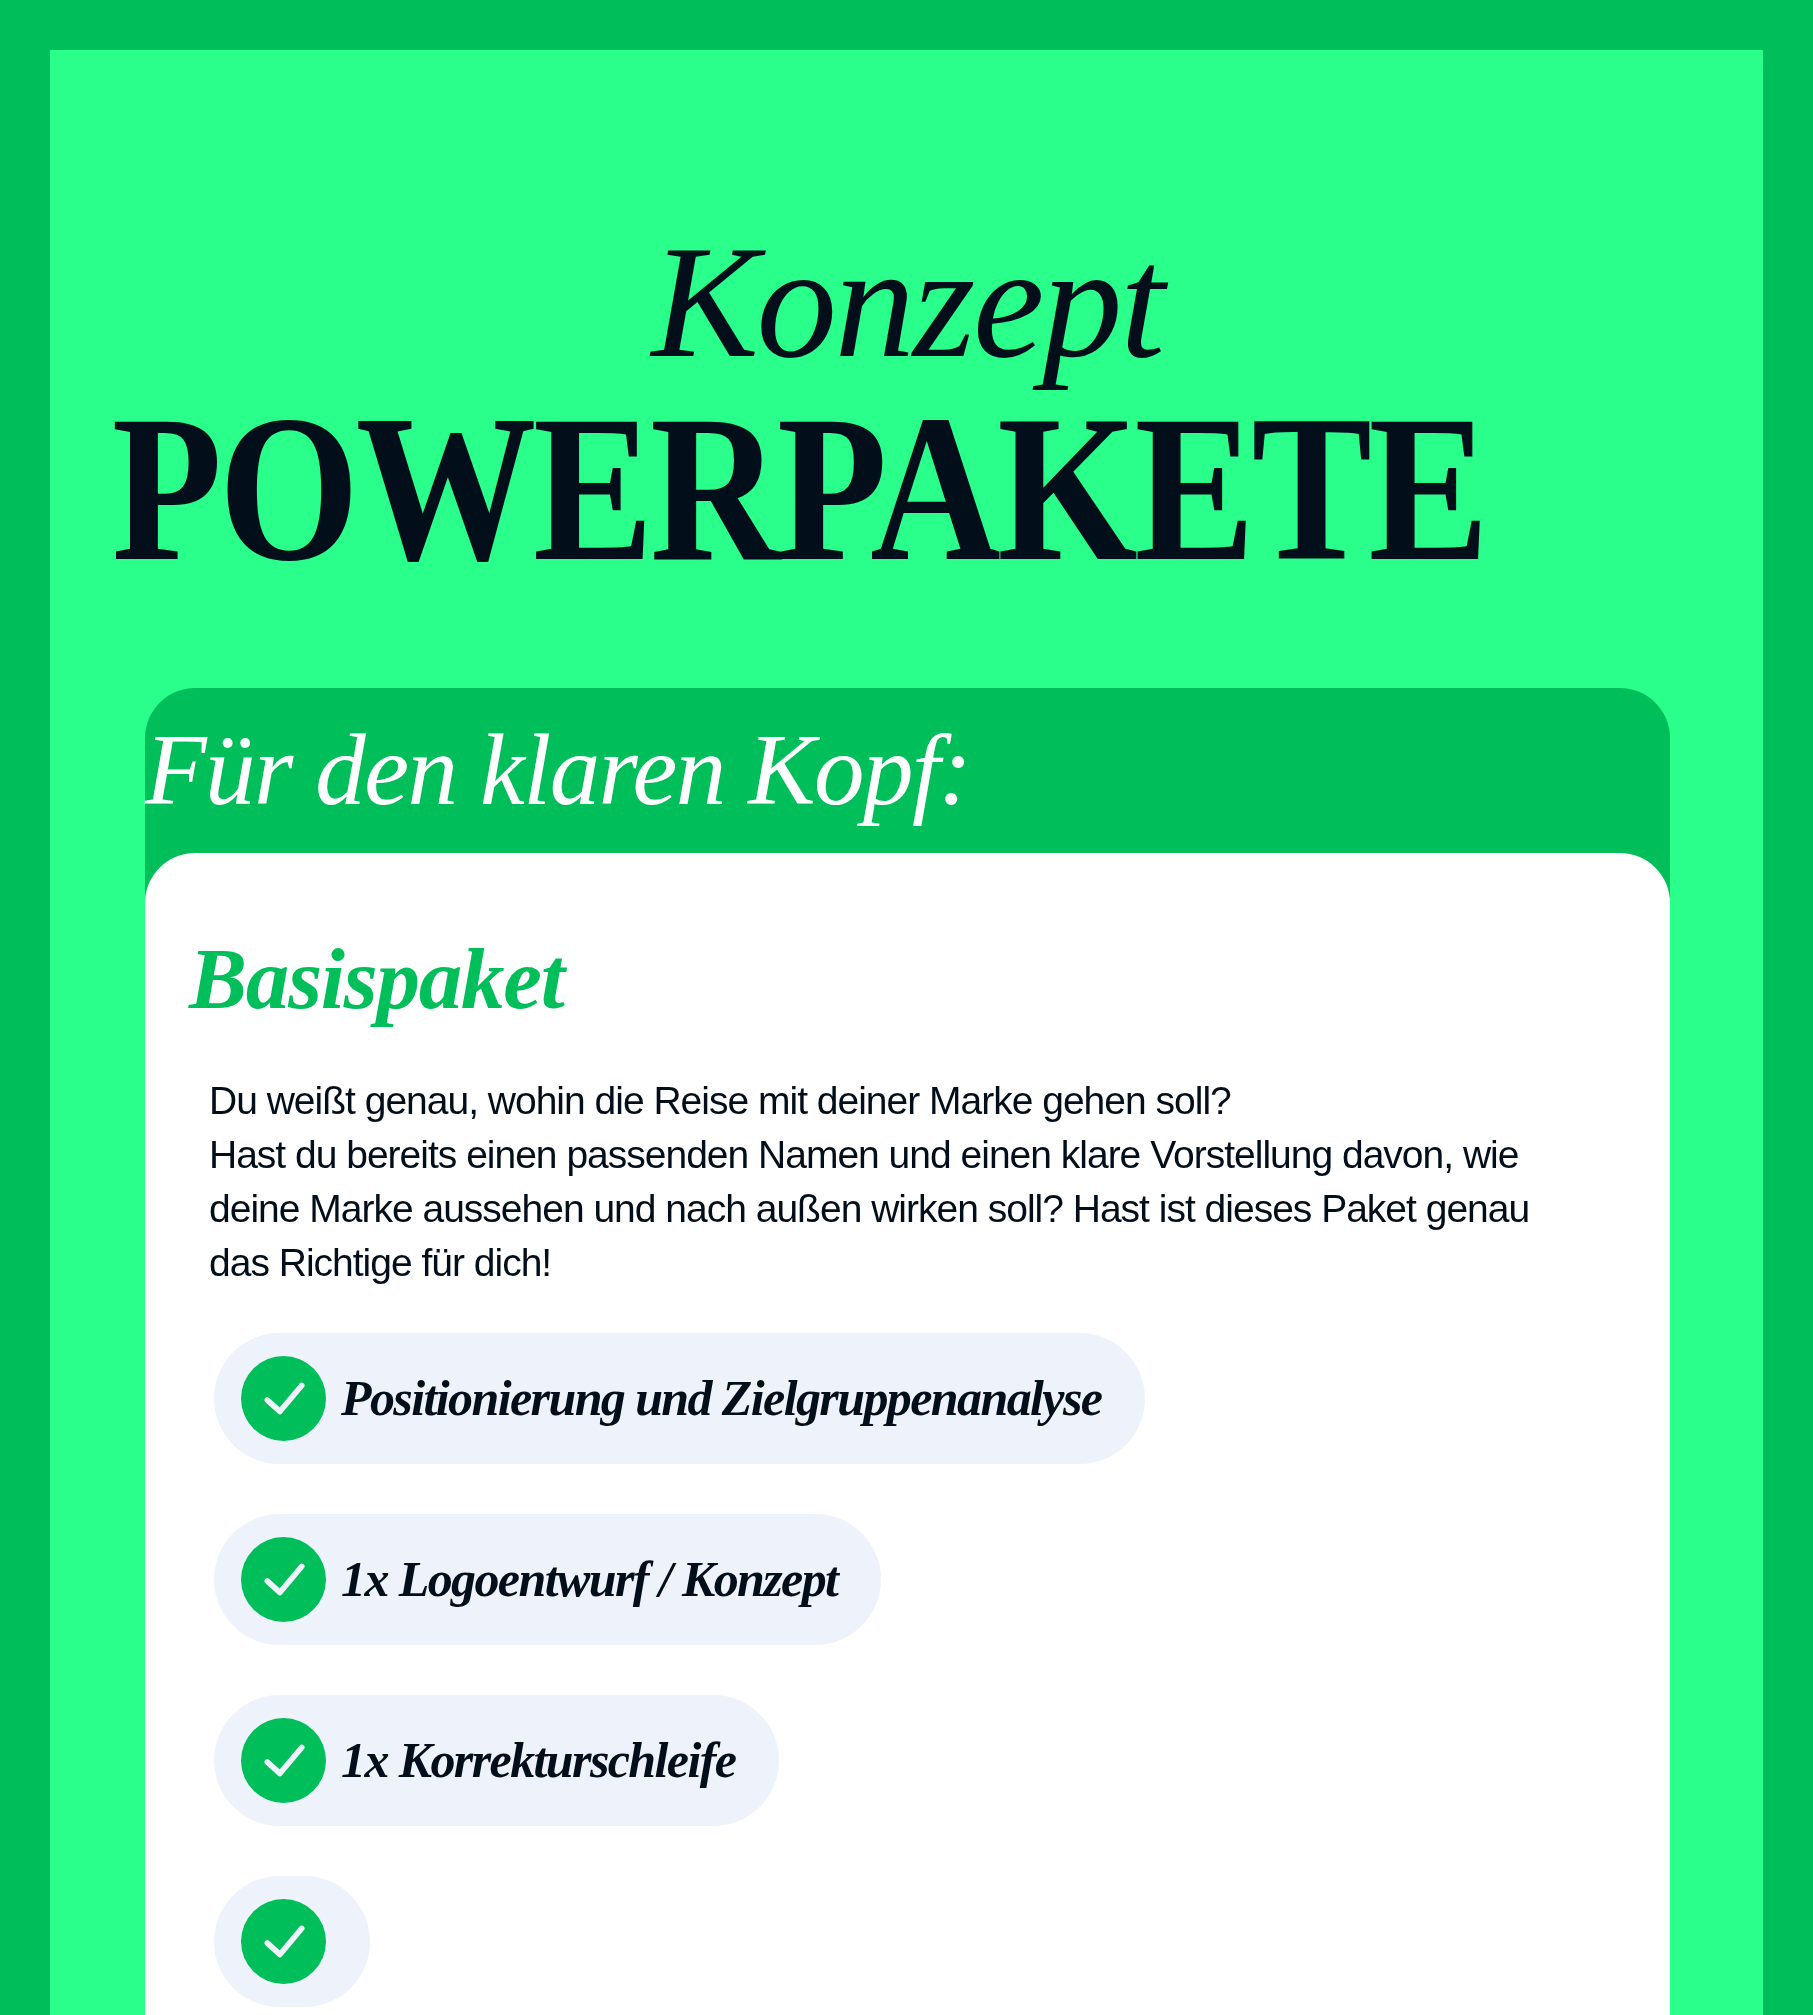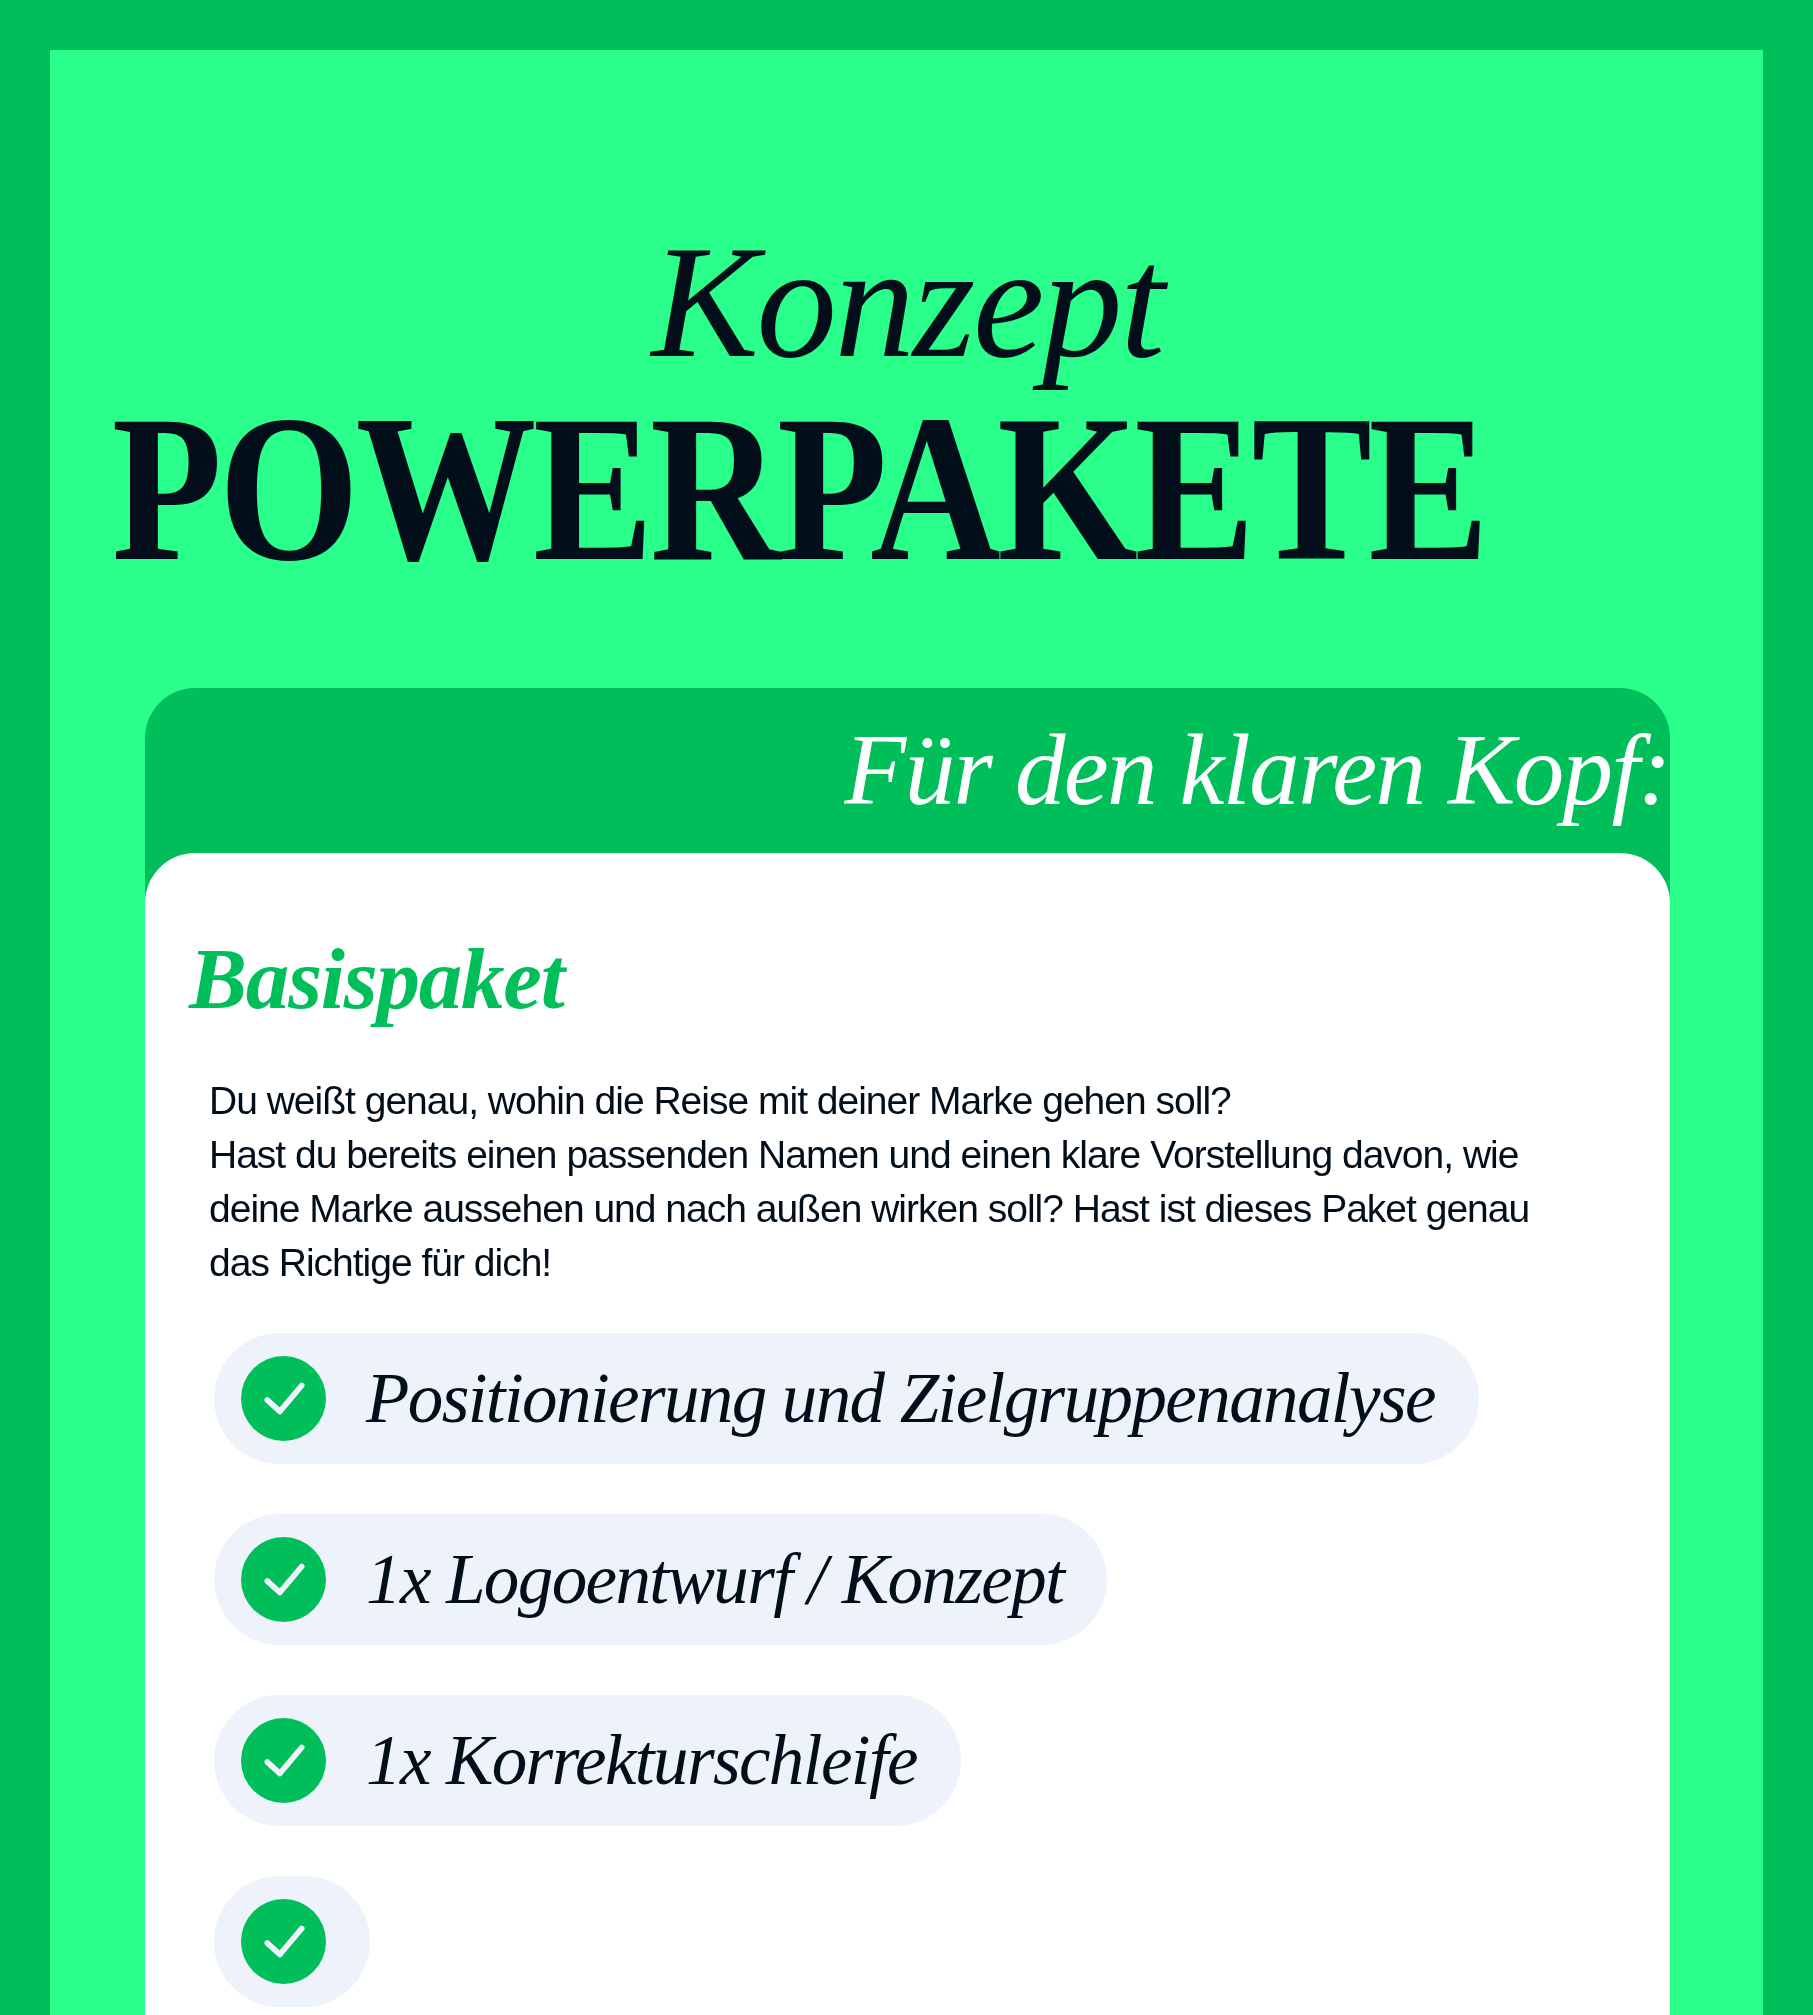--- a/index.html
+++ b/index.html
@@ -61,21 +61,21 @@
     height: 2335px;
     background: #00BF5A;
     border-radius: 50px;
   }
   .card-header {
     position: absolute;
     left: 0;
     top: 0;
     width: 1525px;
     height: 165px;
-    text-align: right;
+    text-align: left;
     color: #FFFFFF;
     font-family: "Liberation Serif", serif;
     font-style: italic;
     font-size: 101px;
     line-height: 165px;
     letter-spacing: -1.6px;
   }
   .card-body {
     position: absolute;
     left: 0;
@@ -143,28 +143,29 @@
     flex: 0 0 85px;
     display: flex;
     align-items: center;
     justify-content: center;
   }
   .check svg {
     width: 52px;
     height: 52px;
   }
   .pill-label {
-    margin-left: 40px;
-    font-family: "Liberation Serif", serif;
-    font-style: italic;
-    font-size: 71px;
+    margin-left: 15px;
+    font-family: "Liberation Serif", serif;
+    font-style: italic;
+    font-size: 50px;
     line-height: 131px;
     color: #020E1A;
     white-space: nowrap;
     letter-spacing: -1.6px;
+    font-weight: bold;
   }
 </style>
 </head>
 <body>
 
 <div class="frame-inner"></div>
 
 <div class="title-top">Konzept</div>
 <div class="title-main">
   <span>POWERPAKETE</span>

